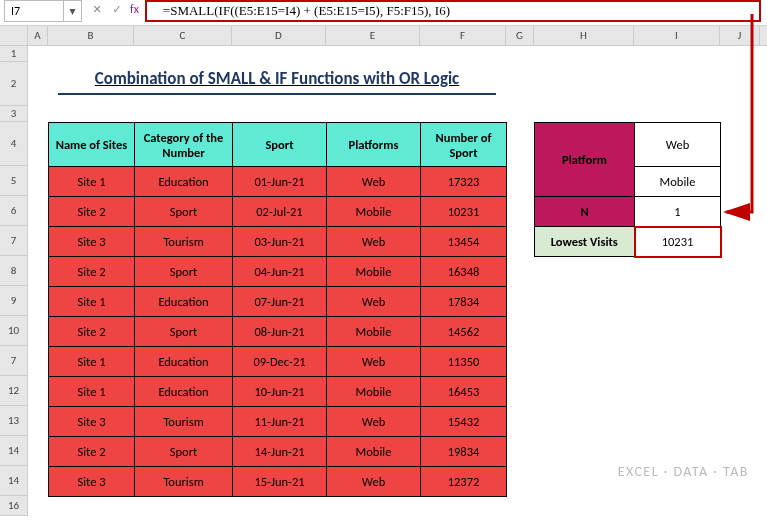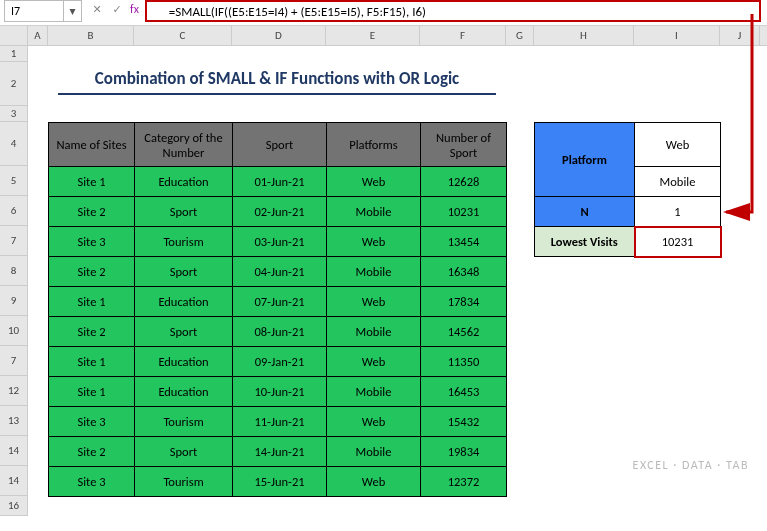--- a/index.html
+++ b/index.html
@@ -5,21 +5,21 @@
 * { box-sizing: border-box; margin: 0; padding: 0; }
 body { font-family: Calibri, Arial, sans-serif; font-size: 12px; background: #fff; width: 767px; height: 531px; overflow: hidden; position: relative; }
 
 
 .namebox-row { display: flex; align-items: flex-start; height: 26px; border-bottom: 1px solid #d0d0d0; background: #fff; }
 .namebox { width: 60px; height: 22px; border: 1px solid #bbb; margin-left: 4px; padding-left: 6px; display: flex; align-items: center; background: #fff; font-size: 12px; }
 .namebox-dd { width: 18px; height: 22px; border: 1px solid #bbb; border-left: none; display: flex; align-items: center; justify-content: center; color: #555; }
 .fx-icons { display: flex; align-items: center; gap: 2px; margin-left: 6px; }
 .fx-ico { width: 18px; height: 18px; display: flex; align-items: center; justify-content: center; color: #888; font-size: 11px; }
 .fx-label { font-size: 12px; color: #a21caf; margin-left: 2px; }
-.formula-bar { flex: 1; height: 22px; border: 2px solid #c00000; margin: 0 6px 18px 6px; display: flex; align-items: center; padding-left: 22px; font-size: 13px; color: #000; background: #fff; }
+.formula-bar { flex: 1; height: 22px; border: 2px solid #c00000; margin: 0 6px 18px 6px; display: flex; align-items: center; padding-left: 16px; font-size: 13px; color: #000; background: #fff; font-family: Liberation Serif, serif; }
 
 
 .col-headers { display: flex; height: 20px; border-bottom: 1px solid #ccc; background: #e6e6e6; }
 .corner { width: 28px; border-right: 1px solid #ccc; background: #e6e6e6; }
 .ch { border-right: 1px solid #ccc; display: flex; align-items: center; justify-content: center; color: #444; font-size: 11px; }
 
 
 .grid { display: flex; }
 .row-headers { width: 28px; background: #e6e6e6; }
 .rh { height: 30px; border-bottom: 1px solid #ccc; border-right: 1px solid #ccc; display: flex; align-items: center; justify-content: center; color: #444; font-size: 11px; }
@@ -33,44 +33,44 @@
 .cC { width: 98px; }
 .cD { width: 94px; }
 .cE { width: 94px; }
 .cF { width: 86px; }
 .cG { width: 28px; }
 .cH { width: 100px; }
 .cI { width: 86px; }
 .cJ { width: 40px; }
 
 
-.title-box { position: absolute; left: 20px; top: 16px; width: 458px; height: 44px; }
+.title-box { position: absolute; left: 20px; top: 16px; width: 458px; height: 44px; text-decoration: underline; }
 .title-text { font-size: 17px; font-weight: bold; text-align: center; color: #1f3864; padding-top: 6px; }
 .title-underline { height: 2px; background: #1f3864; margin: 4px 10px 0 10px; }
 
 
 .main-table { position: absolute; left: 20px; top: 76px; border-collapse: collapse; }
 .main-table th, .main-table td { border: 1px solid #000; text-align: center; vertical-align: middle; font-size: 12.5px; padding: 0 4px; }
-.main-table th { background: #737373; font-weight: normal; height: 44px; }
-.main-table td { background: #22c55e; height: 30px; }
+.main-table th { background: #5eead4; font-weight: bold; height: 44px; }
+.main-table td { background: #ef4444; height: 30px; }
 
 
 .side-table { position: absolute; left: 506px; top: 76px; border-collapse: collapse; }
 .side-table td { border: 1px solid #000; text-align: center; vertical-align: middle; font-size: 12.5px; height: 30px; padding: 0 4px; }
-.side-lbl { background: #3b82f6; font-weight: bold; }
+.side-lbl { background: #be185d; font-weight: bold; }
 .side-lbl.platform { height: 44px; }
 .side-val { background: #fff; }
 .side-lbl.green { background: #d9ead3; }
 
 .result-box { border: 2.5px solid #c00000 !important; }
 
 
 .arrow-svg { position: absolute; pointer-events: none; }
 
-.watermark { position: absolute; right: 18px; bottom: 44px; font-size: 12px; color: #bbb; letter-spacing: 1.5px; }
+.watermark { position: absolute; right: 18px; bottom: 36px; font-size: 14px; color: #bbb; letter-spacing: 1.5px; }
 </style>
 </head>
 <body>
 
 <div class="namebox-row">
   <div class="namebox">
       <span>I7</span>
     </div>
   <div class="namebox-dd">▾</div>
   <div class="fx-icons">
@@ -131,26 +131,26 @@
         <th class="cC">Category of the Number</th>
         <th class="cD">Sport</th>
         <th class="cE">Platforms</th>
         <th class="cF">Number of Sport</th>
       </tr>
       <tr>
             <td class="cB">Site 1</td>
             <td class="cC">Education</td>
             <td class="cD">01-Jun-21</td>
             <td class="cE">Web</td>
-            <td class="cF">12628</td>
-          </tr>
-      <tr>
-            <td class="cB">Site 2</td>
-            <td class="cC">Sport</td>
-            <td class="cD">02-Jun-21</td>
+            <td class="cF">17323</td>
+          </tr>
+      <tr>
+            <td class="cB">Site 2</td>
+            <td class="cC">Sport</td>
+            <td class="cD">02-Jul-21</td>
             <td class="cE">Mobile</td>
             <td class="cF">10231</td>
           </tr>
       <tr>
             <td class="cB">Site 3</td>
             <td class="cC">Tourism</td>
             <td class="cD">03-Jun-21</td>
             <td class="cE">Web</td>
             <td class="cF">13454</td>
           </tr>
@@ -171,21 +171,21 @@
       <tr>
             <td class="cB">Site 2</td>
             <td class="cC">Sport</td>
             <td class="cD">08-Jun-21</td>
             <td class="cE">Mobile</td>
             <td class="cF">14562</td>
           </tr>
       <tr>
             <td class="cB">Site 1</td>
             <td class="cC">Education</td>
-            <td class="cD">09-Jan-21</td>
+            <td class="cD">09-Dec-21</td>
             <td class="cE">Web</td>
             <td class="cF">11350</td>
           </tr>
       <tr>
             <td class="cB">Site 1</td>
             <td class="cC">Education</td>
             <td class="cD">10-Jun-21</td>
             <td class="cE">Mobile</td>
             <td class="cF">16453</td>
           </tr>

